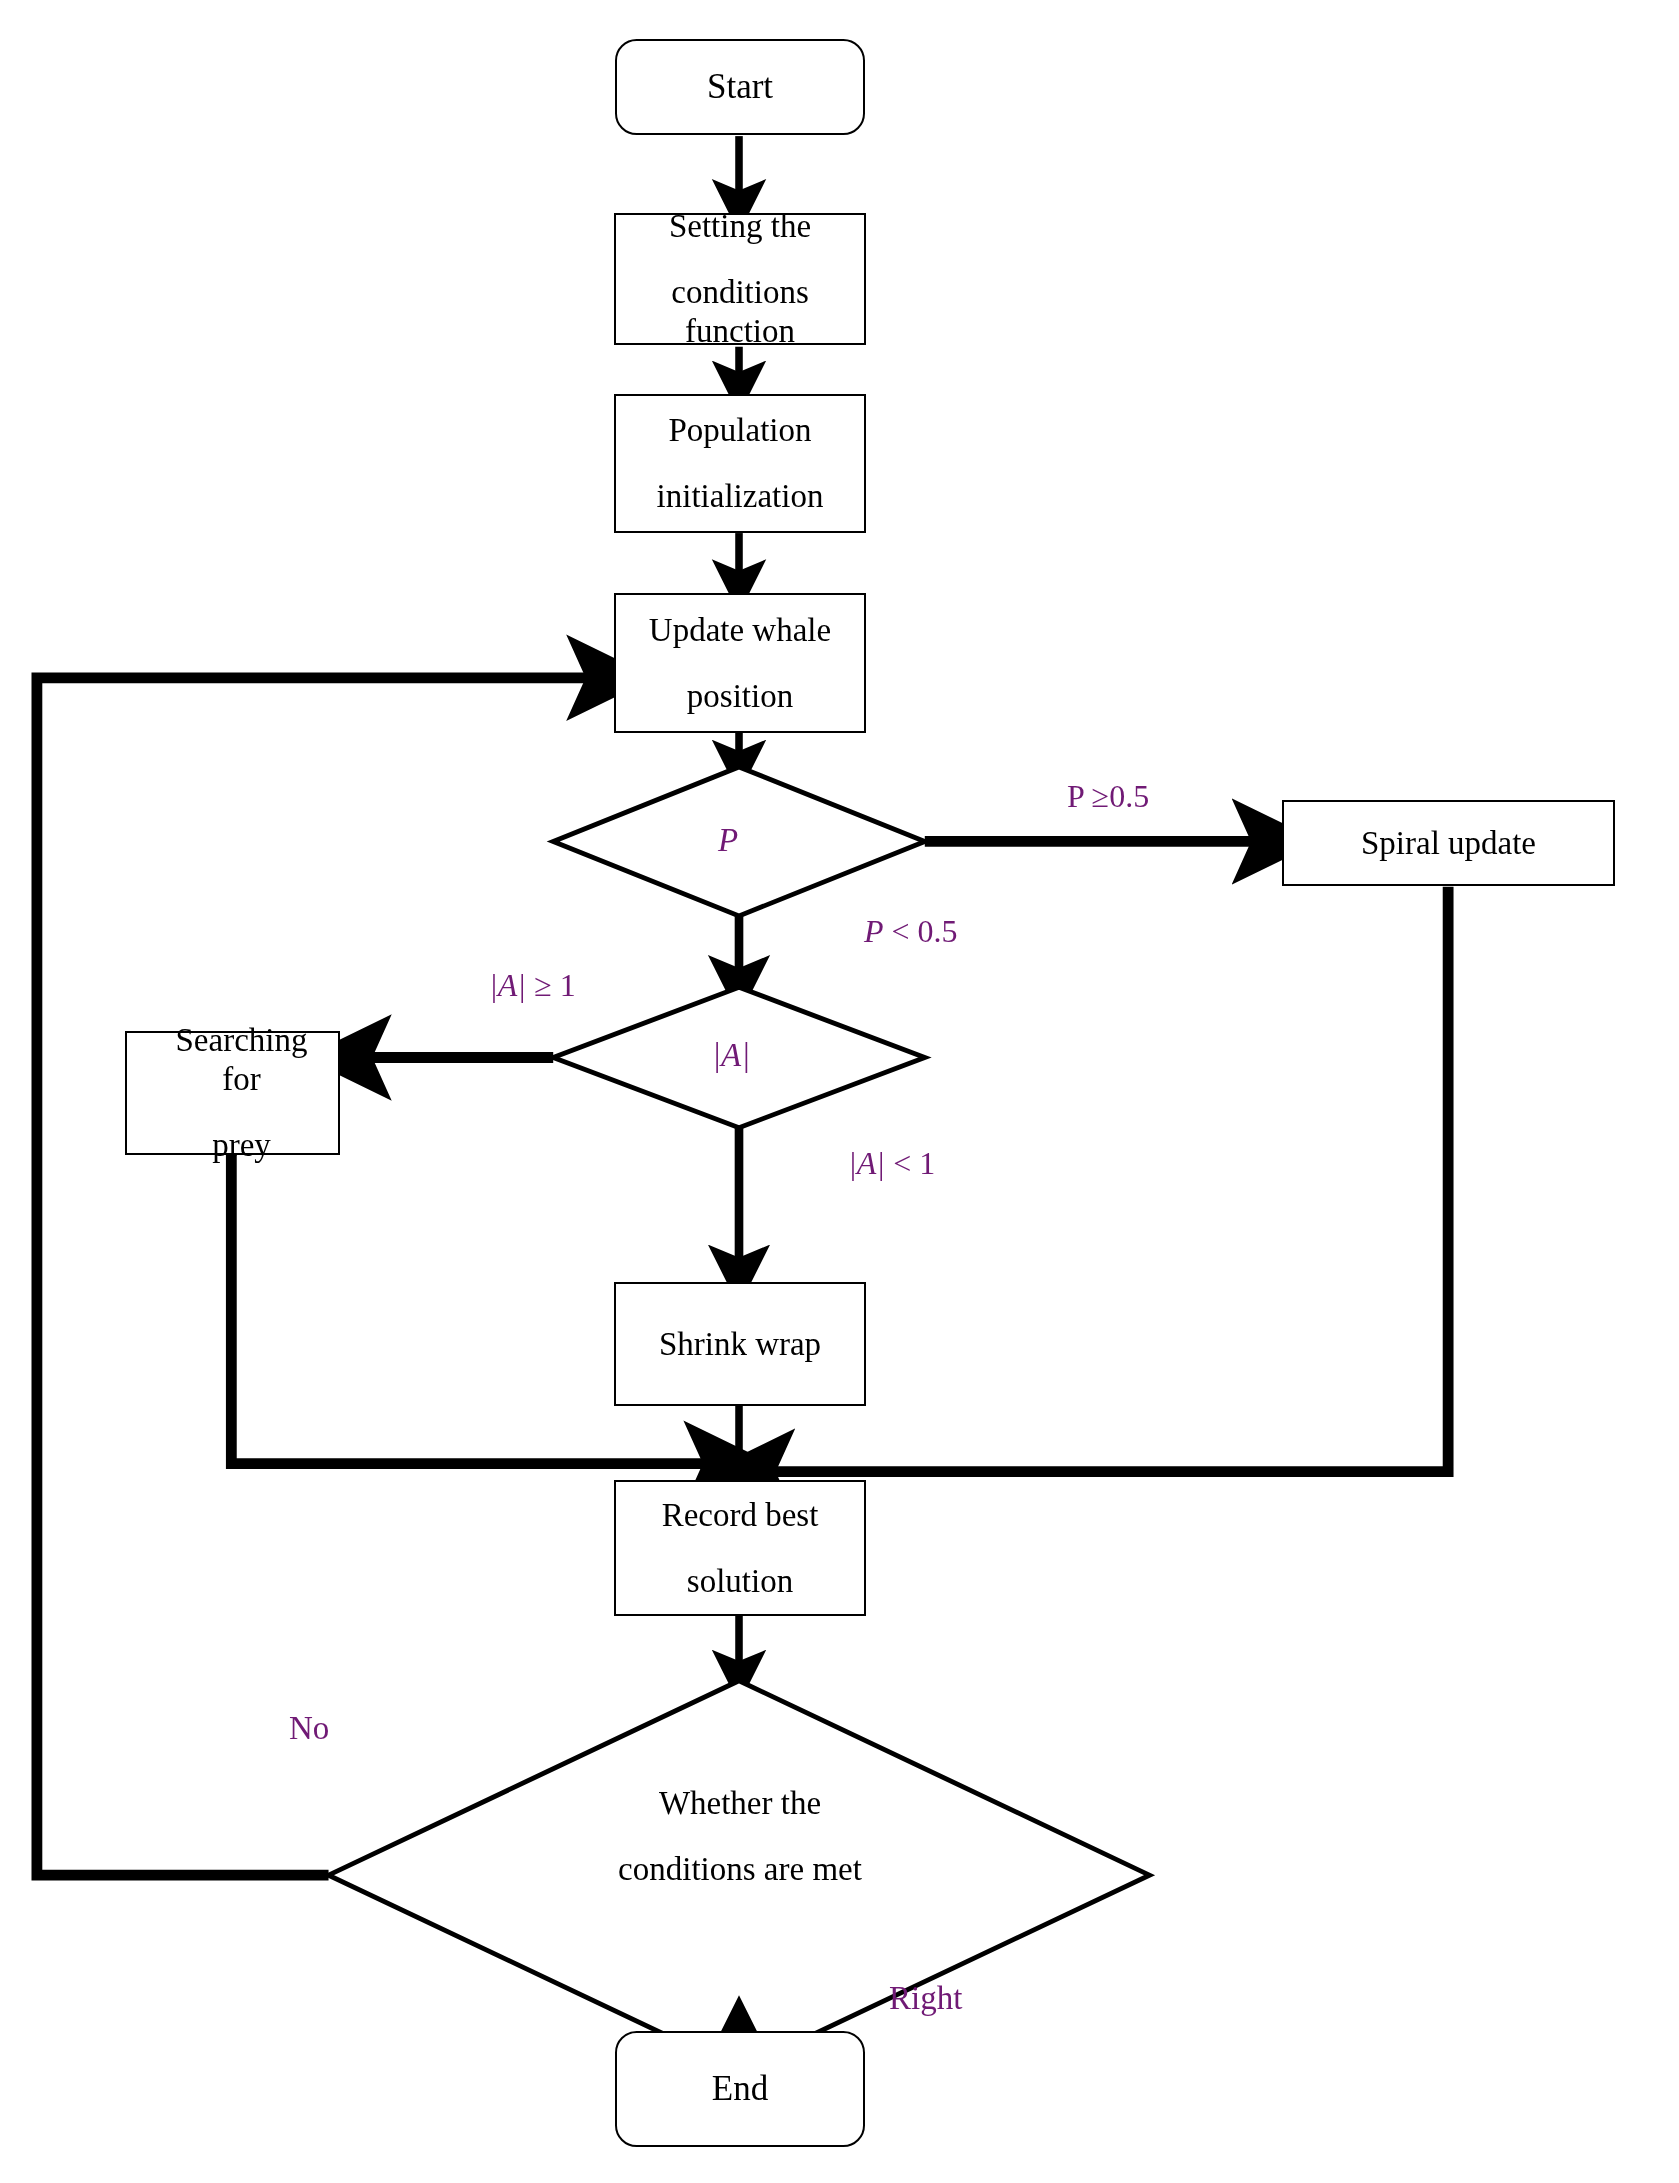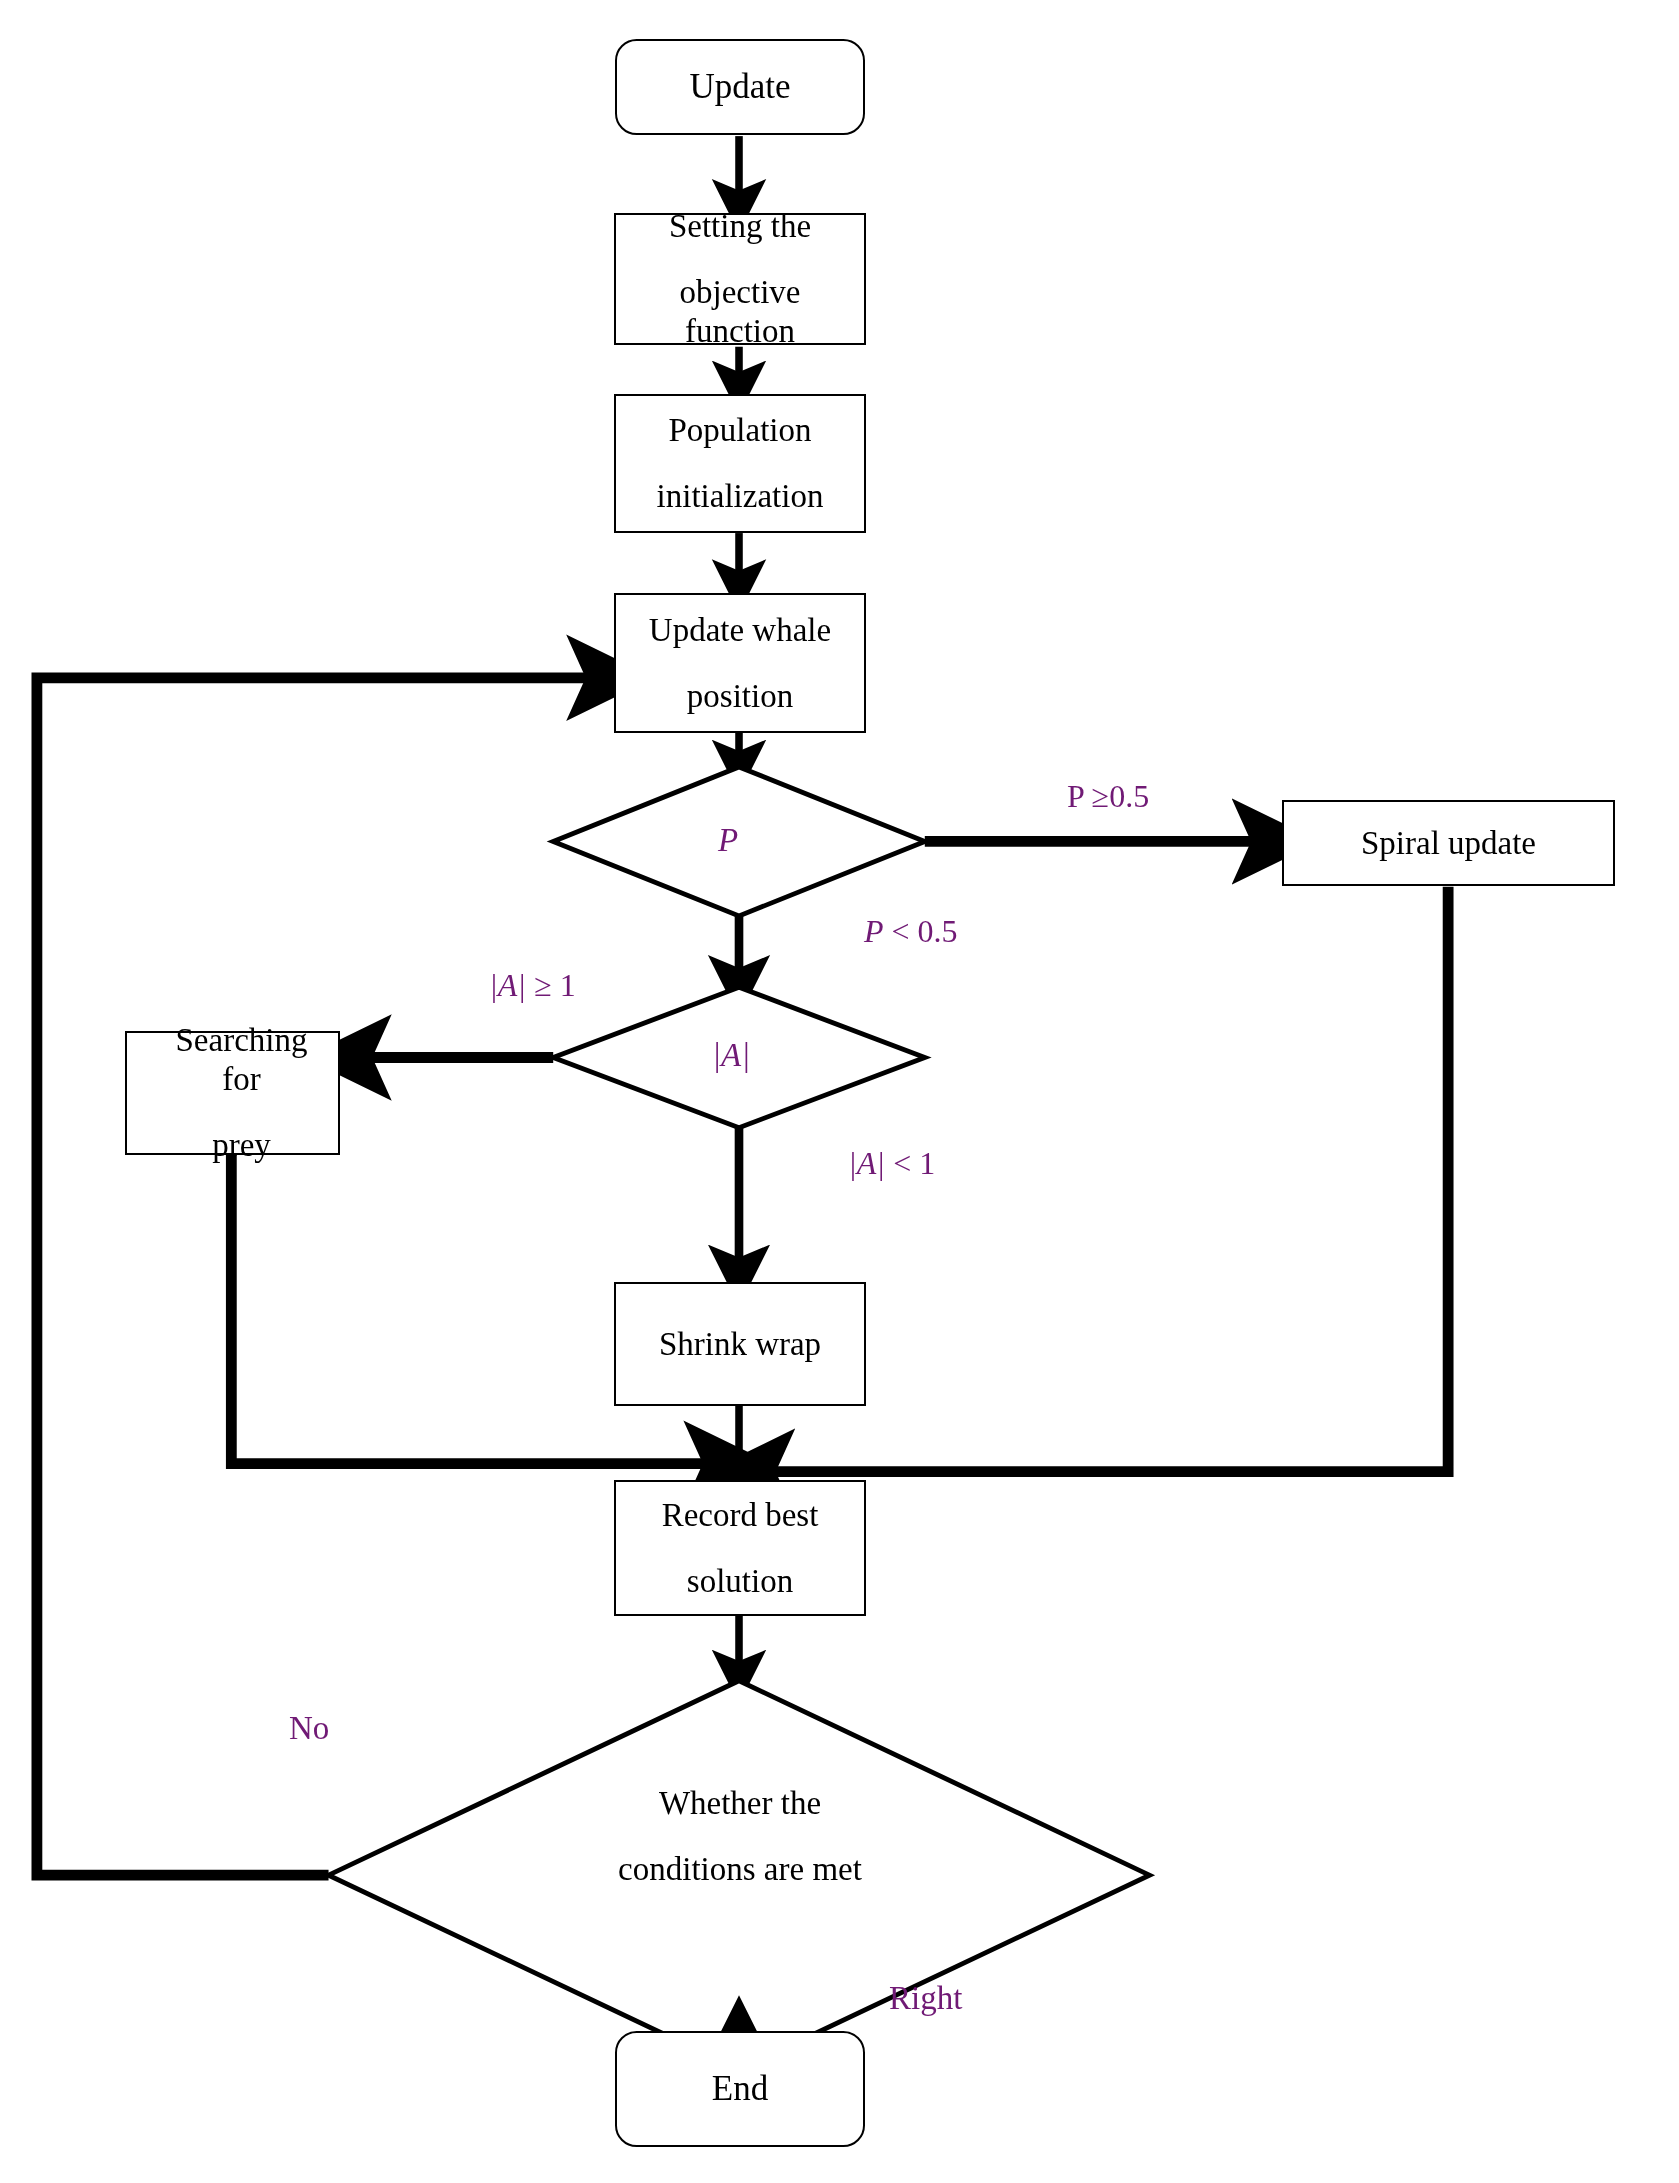--- a/index.html
+++ b/index.html
@@ -67,26 +67,26 @@
     <polygon points="1368,3112 2128,3472 1368,3832 608,3472" fill="#fff" stroke="#000" stroke-width="9"></polygon>
 
     <polyline points="608,3472 68,3472 68,1255 1128,1255" fill="none" stroke="#000" stroke-width="20" marker-end="url(#ahs)"></polyline>
 
     <line x1="1368" y1="3832" x2="1368" y2="3748" stroke="#000" stroke-width="16" transform="translate(0,0)"></line>
     <line x1="1368" y1="3832" x2="1368" y2="3748" stroke="#000" stroke-width="16" marker-end="url(#ah)" style="display:none"></line>
     <line x1="1368" y1="3832" x2="1368" y2="3752" stroke="#000" stroke-width="16" marker-end="url(#ah)" transform="translate(0,0) scale(1,1)"></line>
   </svg>
 
   <div class="node term f64" style="left:615px;top:39px;width:250px;height:96px;">
-    <span class="txt">Update</span>
+    <span class="txt">Start</span>
   </div>
 
   <div class="node rect f62" style="left:614px;top:213px;width:252px;height:132px;flex-direction:column;">
     <span class="txt">Setting the</span>
-    <span class="txt">objective function</span>
+    <span class="txt">conditions function</span>
   </div>
 
   <div class="node rect f62" style="left:614px;top:394px;width:252px;height:139px;flex-direction:column;">
     <span class="txt">Population</span>
     <span class="txt">initialization</span>
   </div>
 
   <div class="node rect f62" style="left:614px;top:593px;width:252px;height:140px;flex-direction:column;">
     <span class="txt">Update whale</span>
     <span class="txt">position</span>

